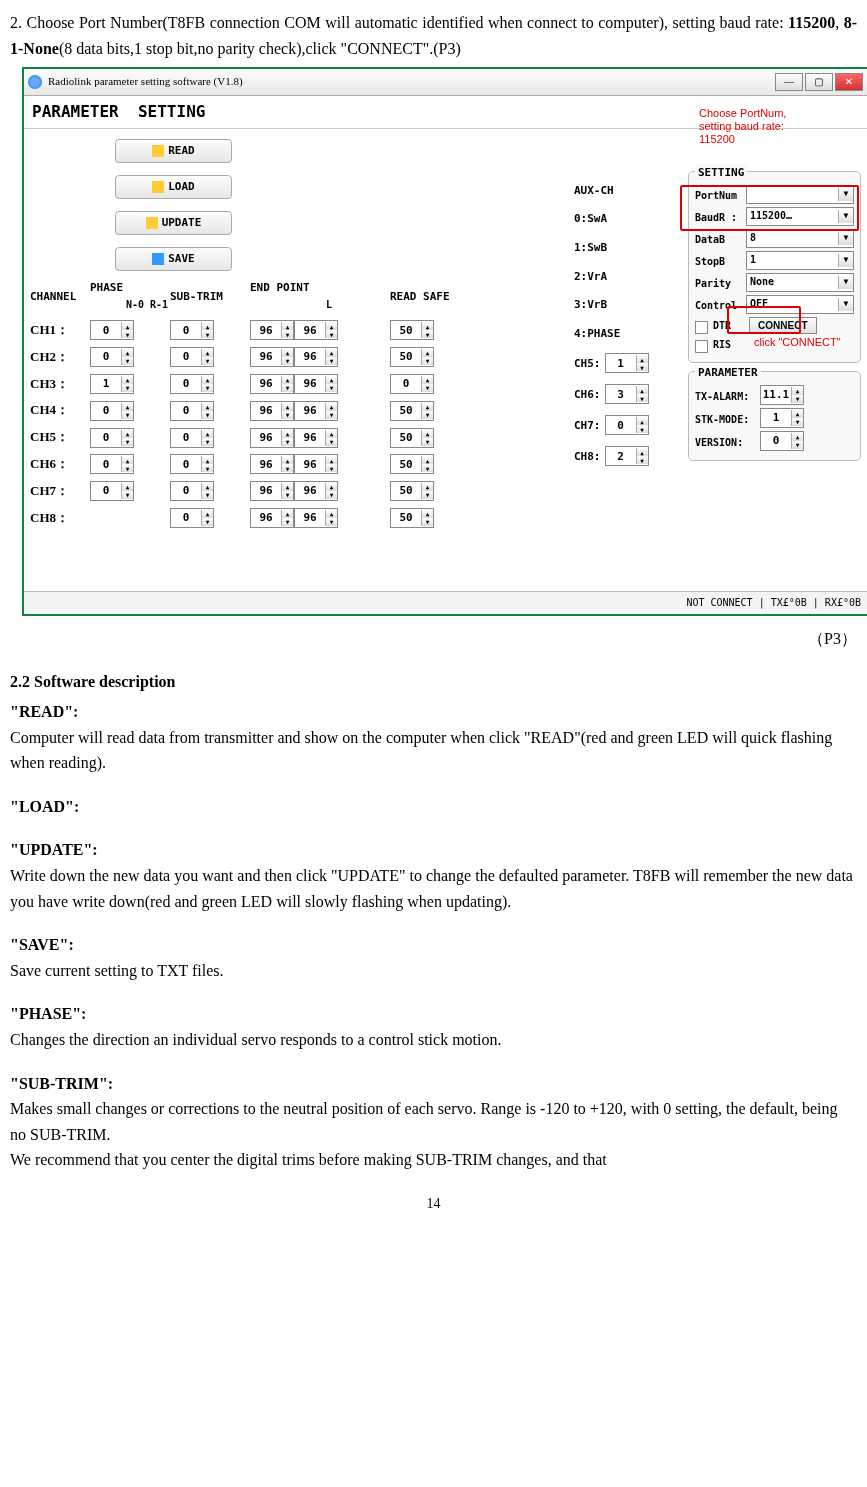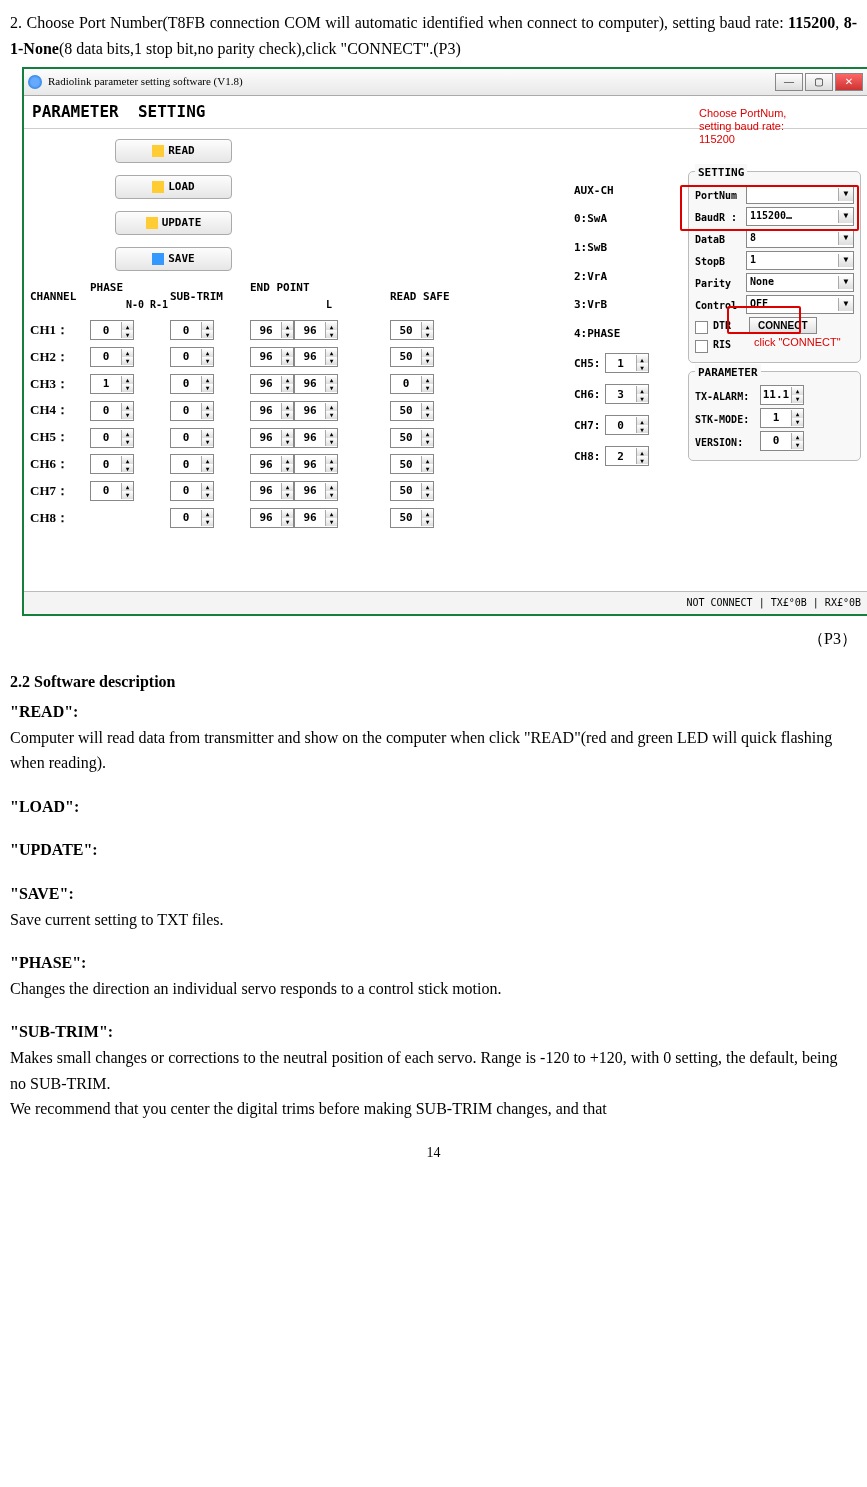--- a/index.html
+++ b/index.html
@@ -668,20 +668,21 @@
   <div class="term" style="margin-top:0">"READ":</div>
   <div>Computer will read data from transmitter and show on the computer when click "READ"(red and green LED will quick flashing when reading).</div>
 </div>
 
 <div class="desc-block">
   <div class="term">"LOAD":</div>
 </div>
 
 <div class="desc-block">
   <div class="term">"UPDATE":</div>
+  <div>Write down the new data you want and then click "UPDATE" to change the defaulted parameter. T8FB will remember the new data you have write down(red and green LED will slowly flashing when updating).</div>
 </div>
 
 <div class="desc-block">
   <div class="term">"SAVE":</div>
   <div>Save current setting to TXT files.</div>
 </div>
 
 <div class="desc-block">
   <div class="term">"PHASE":</div>
   <div>Changes the direction an individual servo responds to a control stick motion.</div>

